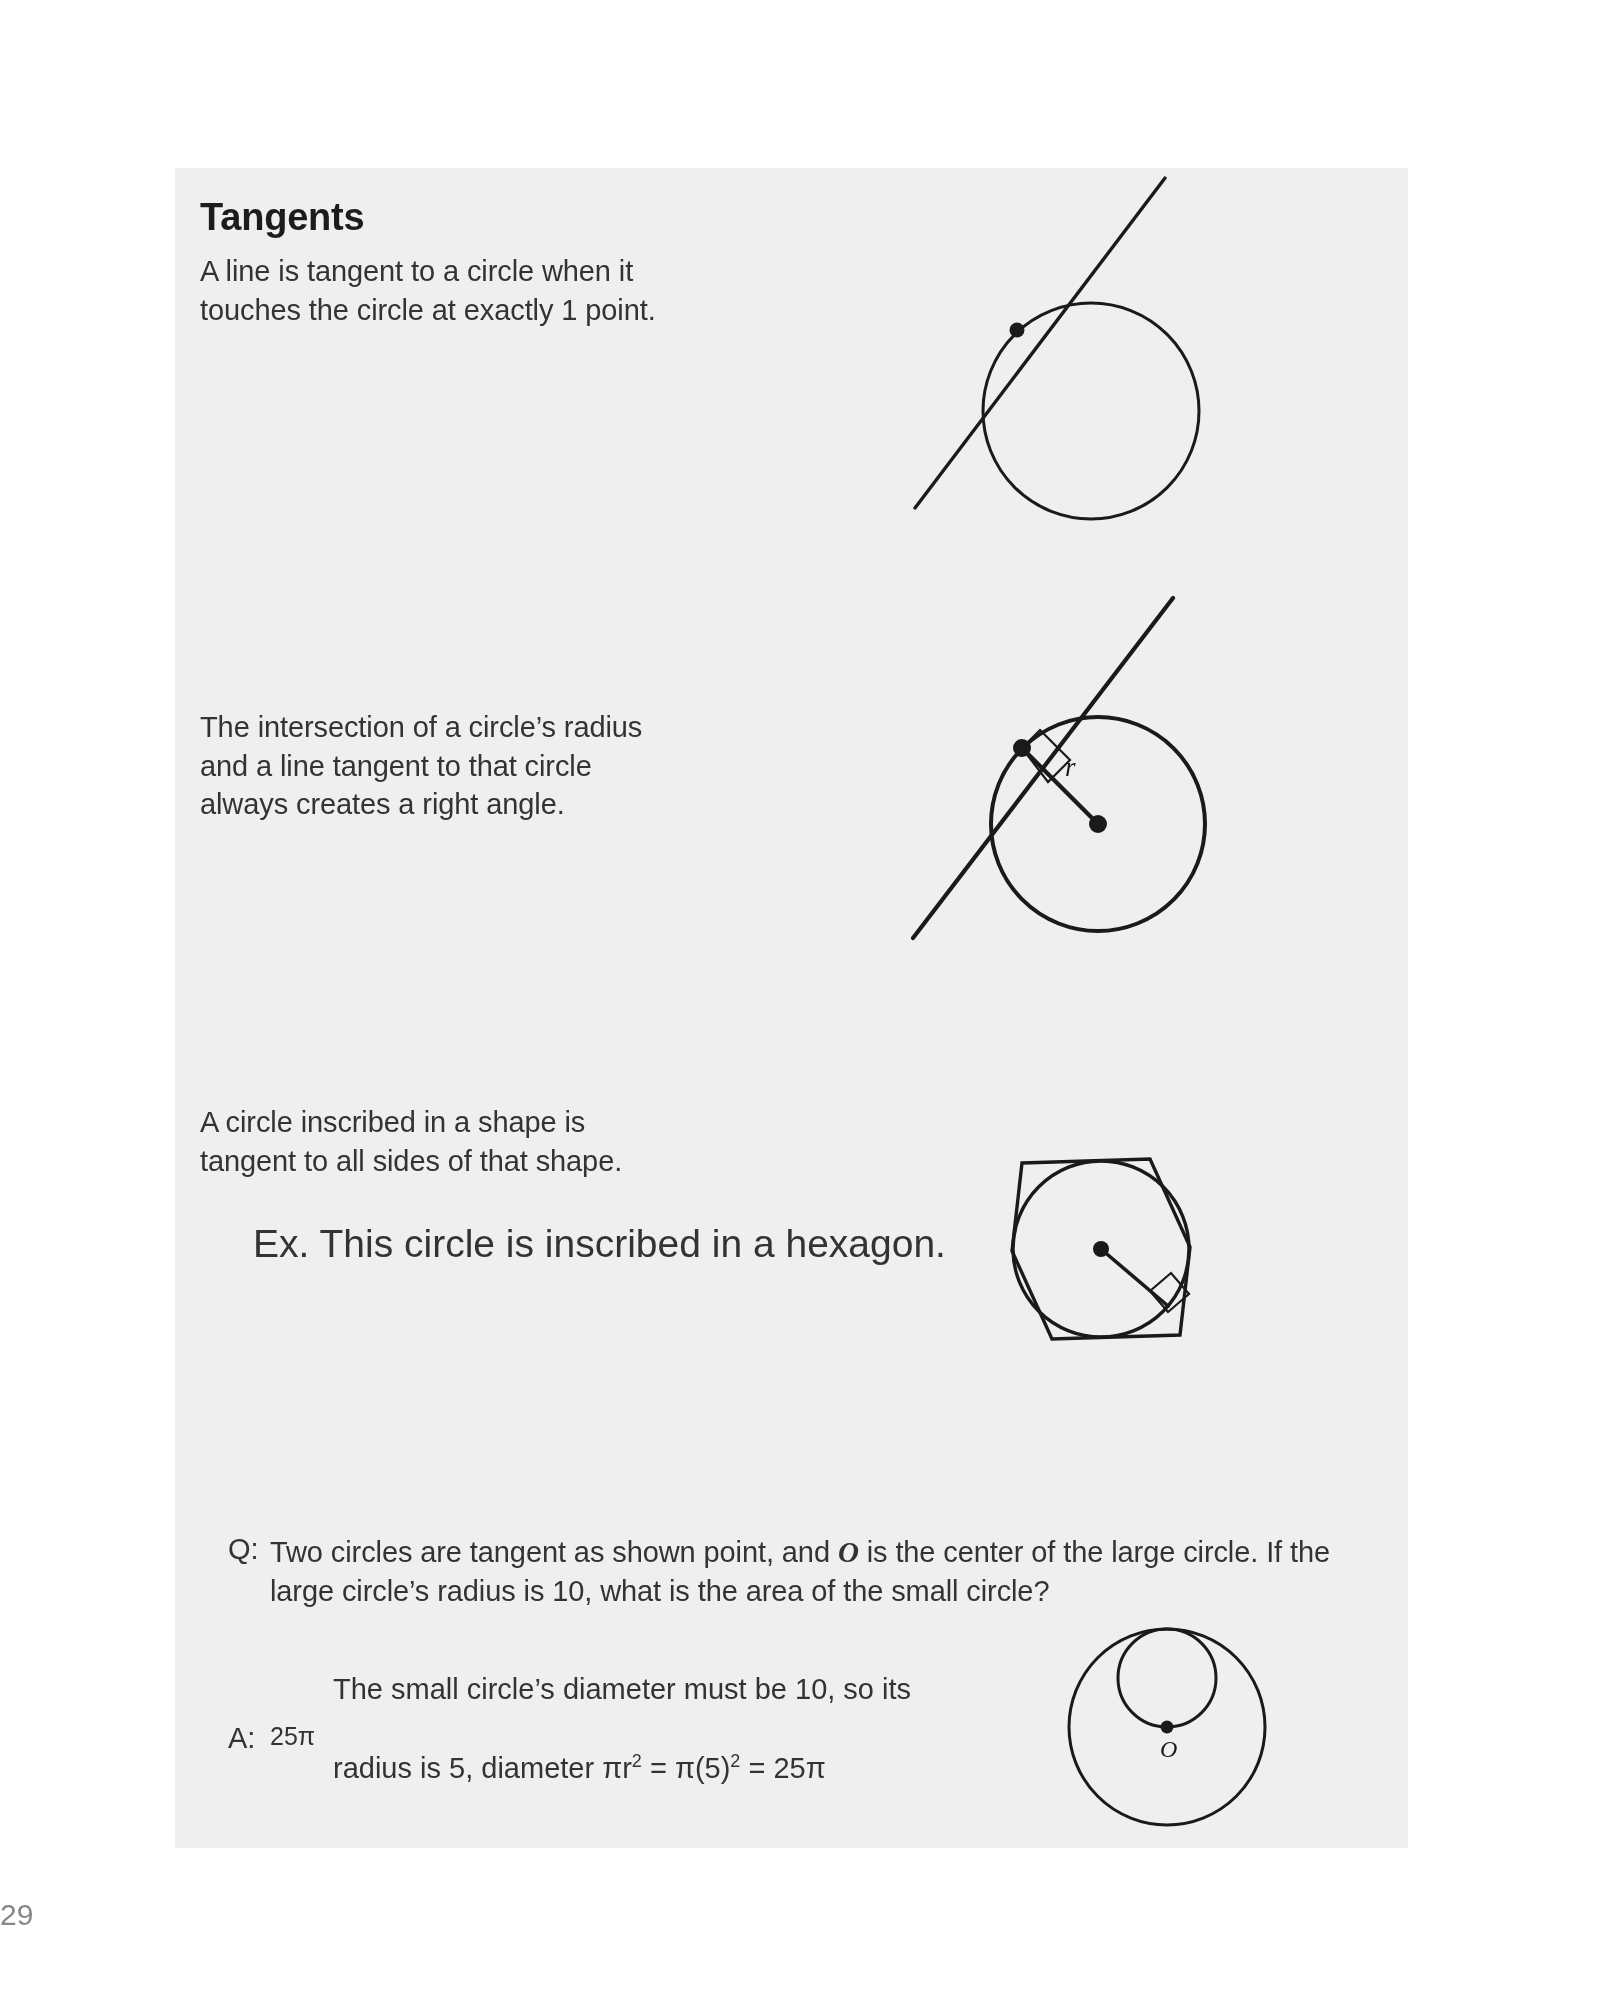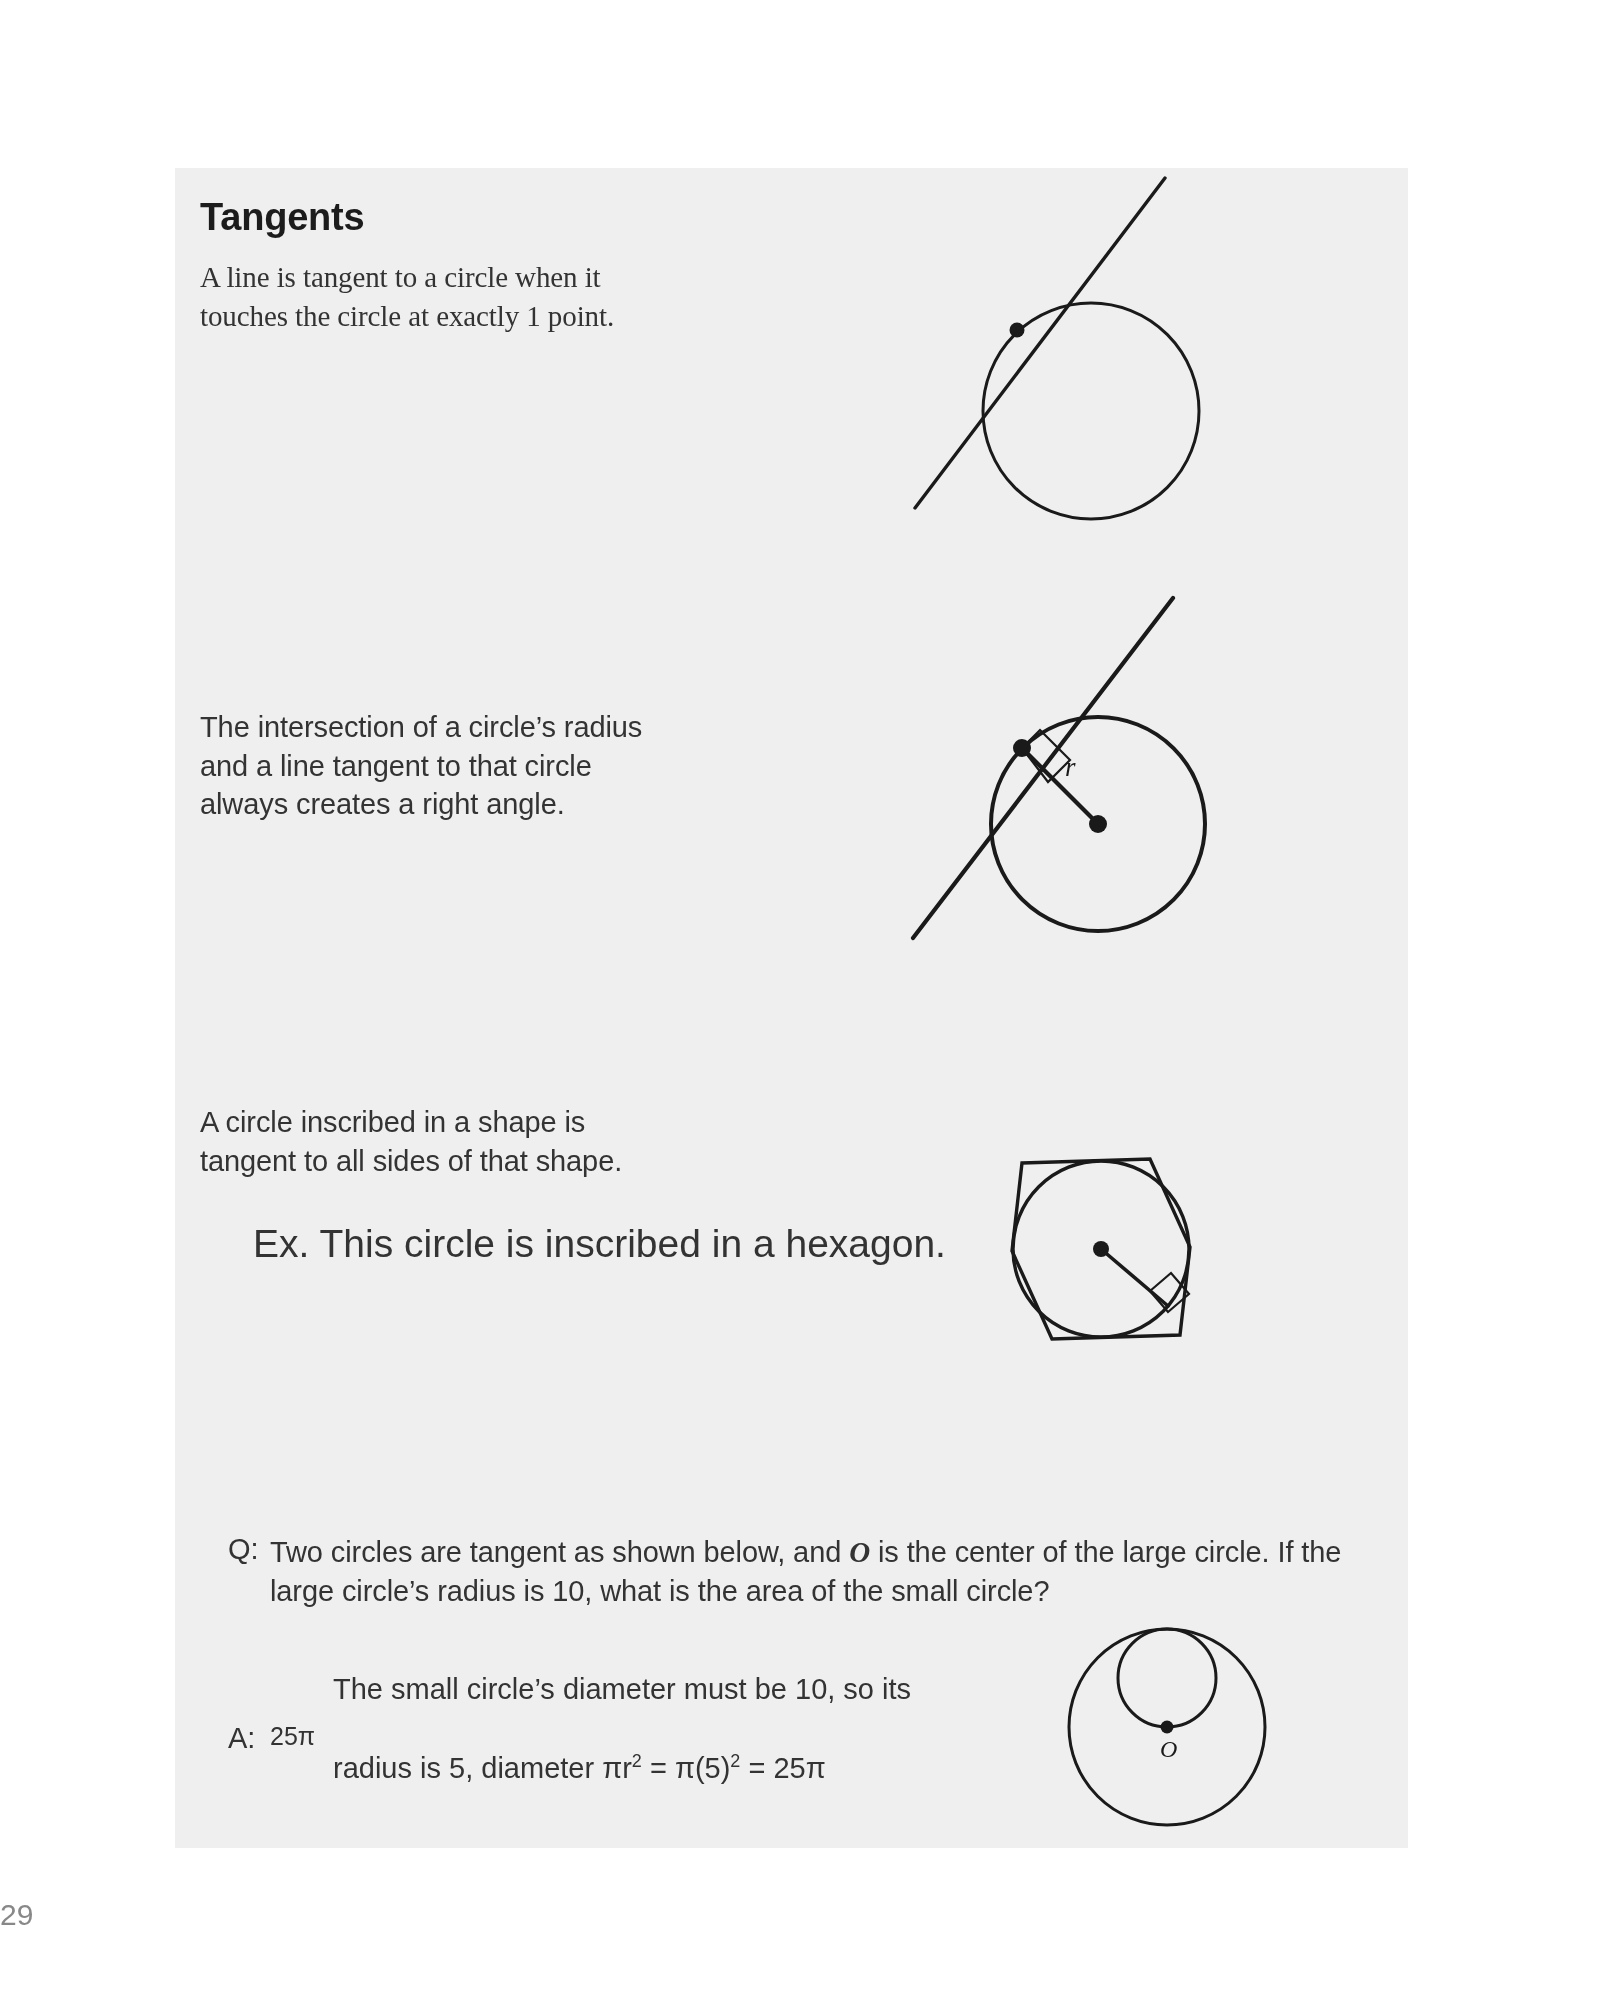--- a/index.html
+++ b/index.html
@@ -41,21 +41,21 @@
   }
 
   .para {
     position: absolute;
     color: #333333;
     font-size: 29px;
     line-height: 1.33;
     letter-spacing: -0.1px;
     white-space: pre-line;
   }
-  .para-1 { left: 25px; top: 90px; width: 620px; font-family: Liberation Serif, serif; }
+  .para-1 { left: 25px; top: 84px; width: 620px; }
   .para-2 { left: 25px; top: 540px; width: 620px; }
   .para-3 { left: 25px; top: 935px; width: 620px; }
   .para-ex {
     position: absolute;
     left: 78px;
     top: 1050px;
     width: 700px;
     color: #333333;
     font-size: 39px;
     line-height: 1.33;
@@ -210,21 +210,21 @@
       </svg>
     </div>
 
   </div>
 
   <div class="qa">
 
     <div class="q-label">Q:</div>
 
     <div class="q-text">
-      <span>Two circles are tangent as shown below, and </span><b>O</b><span> is the center of the large circle. If the large circle’s radius is 10, what is the area of the small circle?</span>
+      <span>Two circles are tangent as shown point, and </span><b>O</b><span> is the center of the large circle. If the large circle’s radius is 10, what is the area of the small circle?</span>
     </div>
 
     <div class="explain">
       <span>The small circle’s diameter must be 10, so its</span><br>
       <span>radius is 5, diameter πr</span><sup>2</sup><span> = π(5)</span><sup>2</sup><span> = 25π</span>
     </div>
 
     <div class="a-label">A:</div>
 
     <div class="a-text">25π</div>

